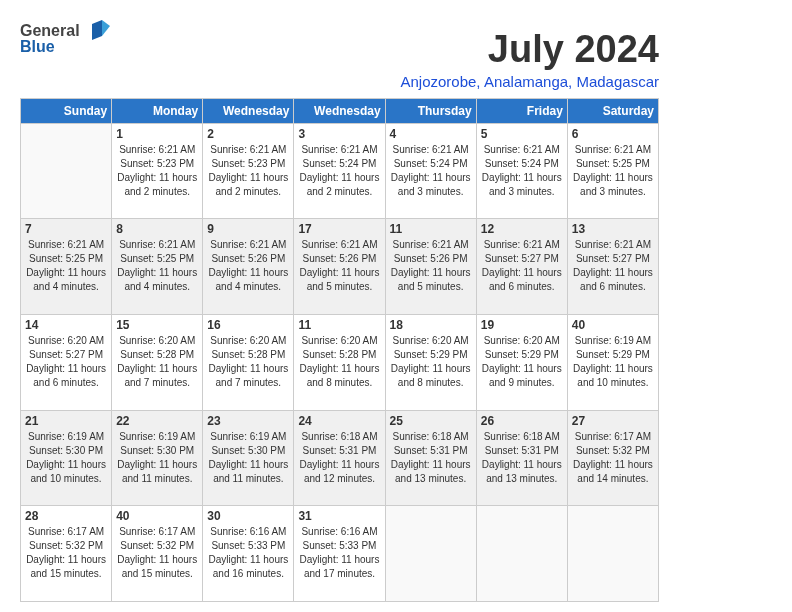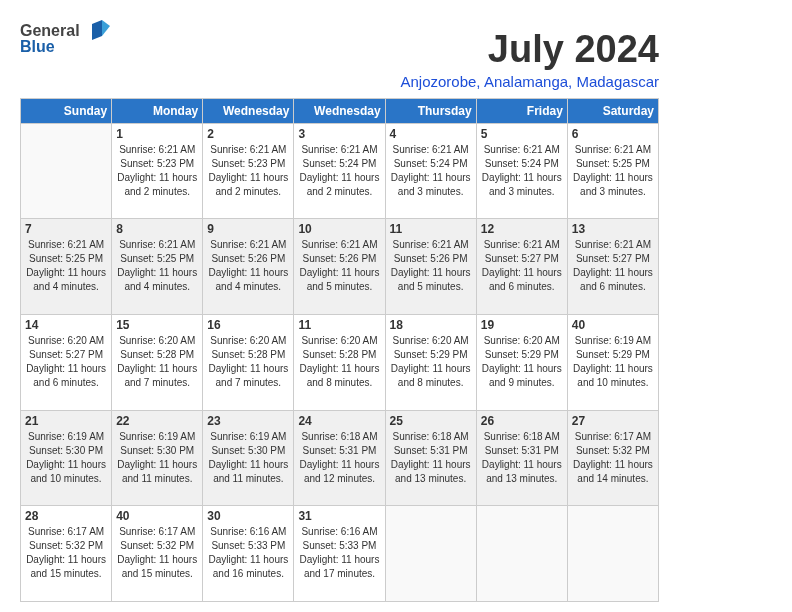--- a/index.html
+++ b/index.html
@@ -183,21 +183,21 @@
 and 4 minutes.</div>
           </td>
           <td class="row-stripe">
             <span class="day-number">9</span>
             <div class="day-info" style="white-space: pre-line;">Sunrise: 6:21 AM
 Sunset: 5:26 PM
 Daylight: 11 hours
 and 4 minutes.</div>
           </td>
           <td class="row-stripe">
-            <span class="day-number">10</span>
+            <span class="day-number">17</span>
             <div class="day-info" style="white-space: pre-line;">Sunrise: 6:21 AM
 Sunset: 5:26 PM
 Daylight: 11 hours
 and 5 minutes.</div>
           </td>
           <td class="row-stripe">
             <span class="day-number">11</span>
             <div class="day-info" style="white-space: pre-line;">Sunrise: 6:21 AM
 Sunset: 5:26 PM
 Daylight: 11 hours

